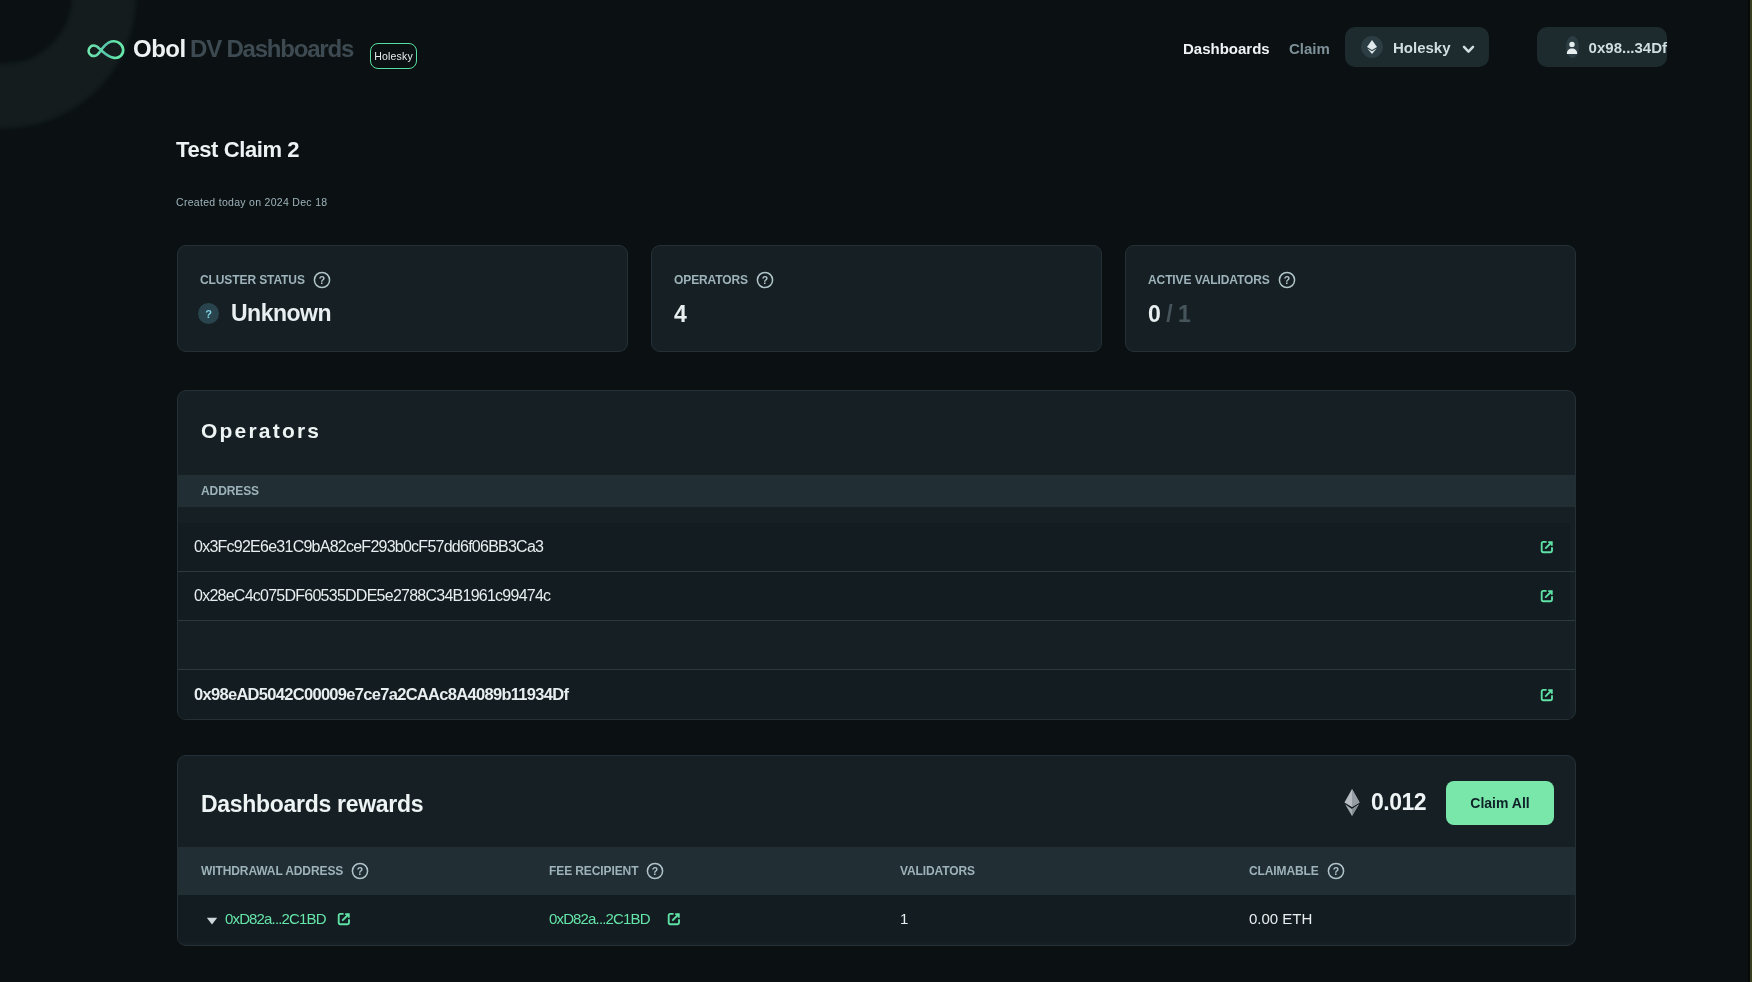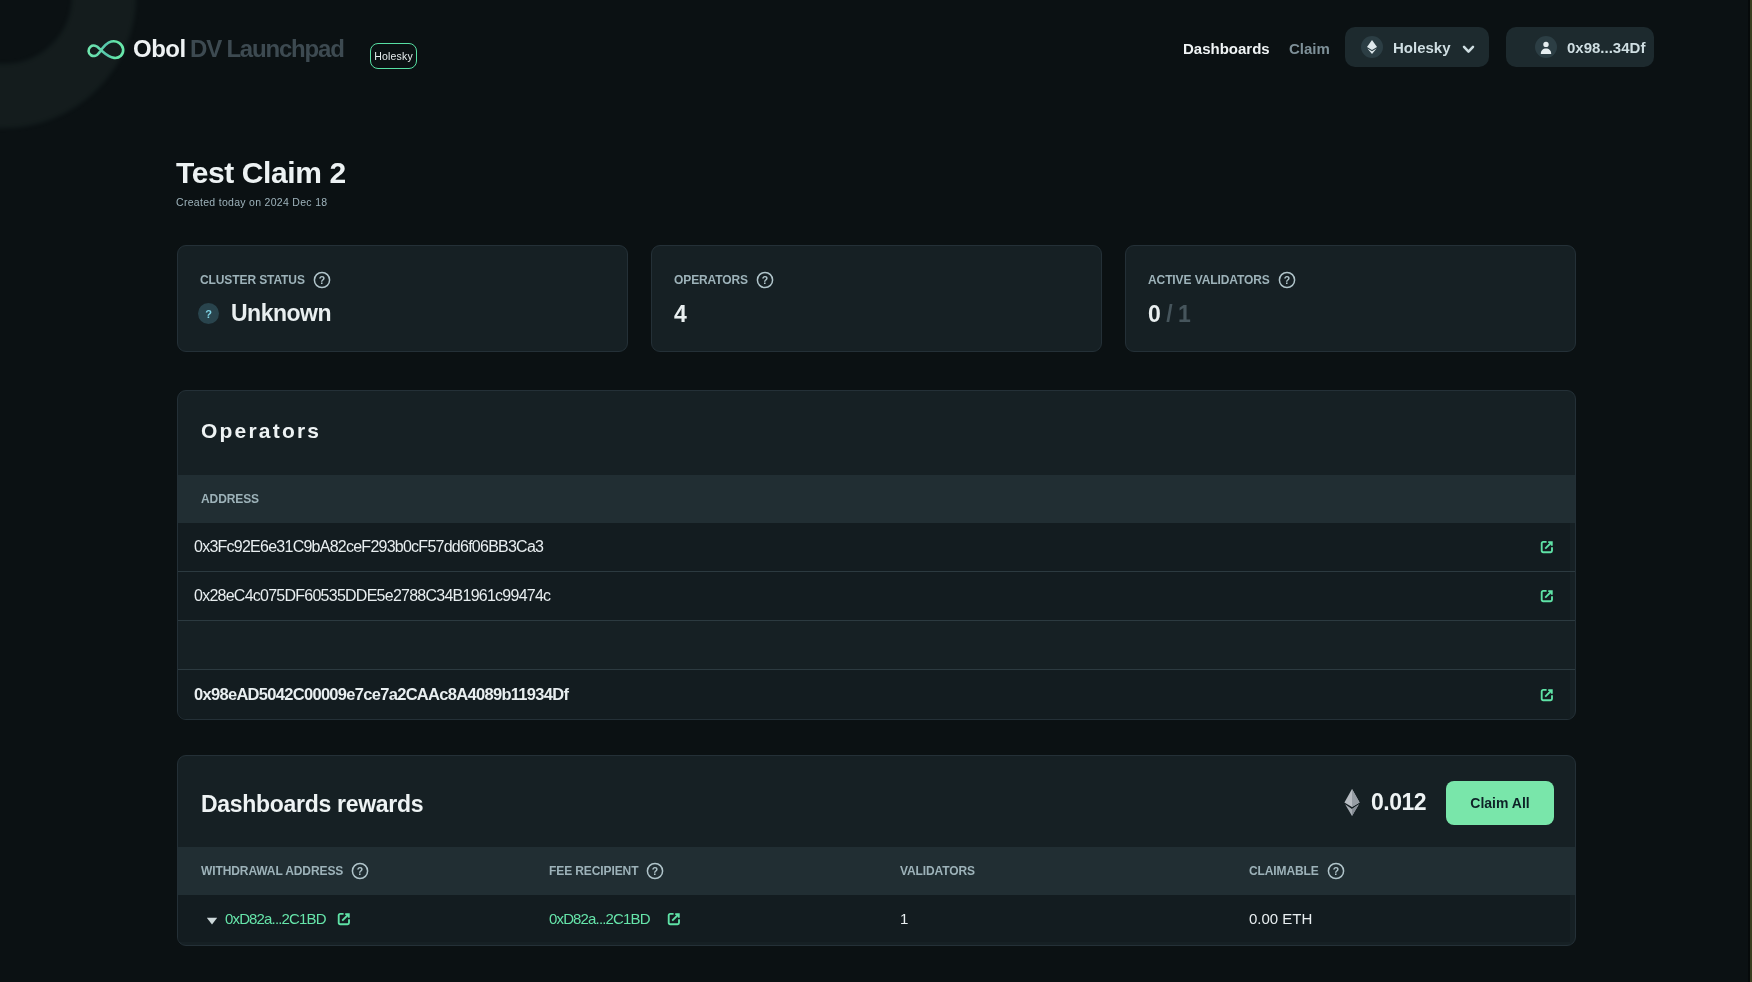--- a/index.html
+++ b/index.html
@@ -26,26 +26,26 @@
   .badge-holesky {
     left:370px; top:43px; width:47px; height:26px;
     border:1.5px solid #57dfa3; border-radius:8px;
     font-size:10.5px; color:#e6edee; display:flex; align-items:center; justify-content:center;
     letter-spacing:0.2px;
   }
   .nav-dash { left:1183px; top:40px; font-size:15px; font-weight:bold; color:#f0f4f5; }
   .nav-docs { left:1289px; top:40px; font-size:15px; font-weight:bold; color:#7e9098; }
   .topbtn { height:40px; top:27px; background:#1d2a2e; border-radius:10px; display:flex; align-items:center; }
   .btn-net { left:1345px; width:144px; }
-  .btn-acct { left:1506px; width:148px;padding-left:13px; }
+  .btn-acct { left:1537px; width:130px;padding-left:13px; }
   .iconcirc { width:22px; height:22px; border-radius:50%; background:#2c3e44; display:flex; align-items:center; justify-content:center; }
   .topbtn .txt { font-size:15px; font-weight:bold; color:#cfdee2; }
 
   
-  .title { left:176px; top:156px; font-size:30px; font-weight:bold; color:#edf2f3; letter-spacing:-0.4px; }
+  .title { left:176px; top:137px; font-size:22px; font-weight:bold; color:#edf2f3; letter-spacing:-0.4px; }
   .subtitle { left:176px; top:196px; font-size:10.5px; color:#9eb3bb; letter-spacing:0.3px; }
 
   
   .card {
     position:absolute; background:#162024; border:1px solid #243037; border-radius:9px;
   }
   .statcard { top:245px; width:451px; height:107px;padding-left:30px; }
   .sc1 { left:177px; } .sc2 { left:651px; } .sc3 { left:1125px; }
   .statlabel { position:absolute; left:22px; font-size:12px; font-weight:bold; color:#9db2b9; letter-spacing:-0.1px; display:flex; align-items:center; gap:8px; }
   .statval { position:absolute; left:22px; font-size:23px; font-weight:bold; color:#e9eff0; letter-spacing:-0.5px; }
@@ -83,21 +83,21 @@
       <stop offset="0" stop-color="#6fe7ae"></stop>
         <stop offset="0.38" stop-color="#5fd3ac"></stop>
       <stop offset="0.52" stop-color="#55c3ab"></stop>
         <stop offset="0.75" stop-color="#63e6a8"></stop>
       <stop offset="1" stop-color="#68e7ab"></stop>
       </linearGradient>
     </defs>
     <path d="M14.5 11.6 C11.5 8.3 7.9 7.3 5.4 9.3 C2.6 11.6 2.9 15.9 5.9 17.6 C8.6 19.1 11.8 18 13.6 15.4 C16.6 11 20.3 5.4 25.6 4.2 C31.2 2.9 36.6 6.5 37.2 11.7 C37.8 16.9 33.7 20.8 28.4 20.2 C22.9 19.6 18.6 15.1 14.5 11.6 Z" stroke="url(#lg)" stroke-width="2.55" stroke-linejoin="round"></path>
   </svg>
   <div class="abs brand-obol">Obol</div>
-  <div class="abs brand-dv">DV Launchpad</div>
+  <div class="abs brand-dv">DV Dashboards</div>
   <div class="abs badge-holesky">Holesky</div>
   <div class="abs nav-dash">Dashboards</div>
   <div class="abs nav-docs">Claim</div>
 
   <div class="abs topbtn btn-net">
     <div class="iconcirc" style="margin-left:16px;">
       <svg width="12" height="14" viewBox="0 0 12 14">
         <path d="M6 0 L11 7.1 L6 10.1 L1 7.1 Z" fill="#dfe9ec"></path>
         <path d="M6 11.3 L10.6 8.5 L6 14 L1.4 8.5 Z" fill="#dfe9ec"></path>
       </svg>
@@ -147,21 +147,21 @@
       <svg width="18" height="18" viewBox="0 0 18 18" fill="none">
         <circle cx="9" cy="9" r="7.6" stroke="#b0c4ca" stroke-width="1.5"></circle>
         <text x="9" y="12.6" font-size="10.5" font-weight="bold" fill="#b0c4ca" text-anchor="middle" font-family="Liberation Sans">?</text>
       </svg>
     </div>
     <div class="statval" style="top:54.5px;">0 <span style="color:#46555c;">/ 1</span></div>
   </div>
 
   <div class="card ops-card" style="overflow:hidden;">
     <div class="sec-h" style="position:absolute; left:23px; top:28px; font-size:21px; letter-spacing:2.2px;">Operators</div>
-    <div class="thead-row" style="top:84px; height:48px;">
+    <div class="thead-row" style="top:84px; height:32px;">
       <div class="collabel" style="position:absolute; left:23px; top:50%; transform:translateY(-50%);">ADDRESS</div>
     </div>
     <div class="oprow" style="top:132px;">
       <div class="opaddr">0x3Fc92E6e31C9bA82ceF293b0cF57dd6f06BB3Ca3</div>
       <svg class="opicon" width="14" height="14" viewBox="0 0 14 14" fill="none">
         <g stroke="#5fe2a6" stroke-width="1.85">
           <path d="M6.6 1.9 H3.1 A1.4 1.4 0 0 0 1.7 3.3 V10.8 A1.4 1.4 0 0 0 3.1 12.2 H10.6 A1.4 1.4 0 0 0 12 10.8 V7.2"></path>
           <path d="M5.2 8.7 L11.4 2.5"></path>
           <path d="M8.2 2.1 H11.8 V5.7"></path>
         </g>

